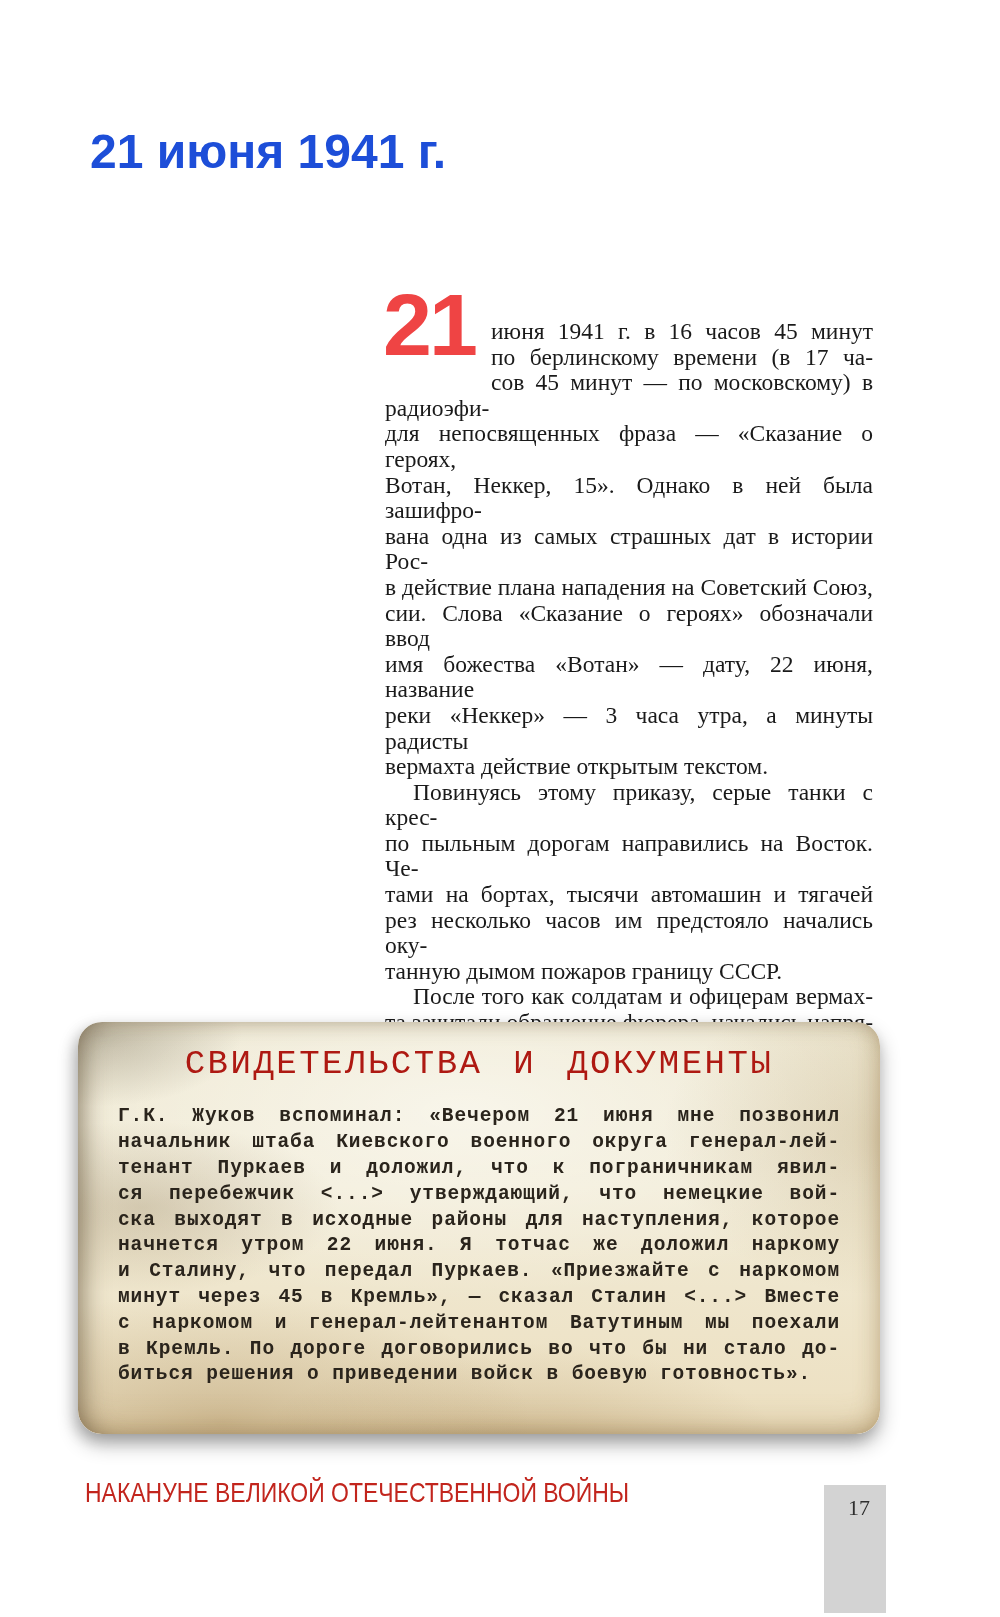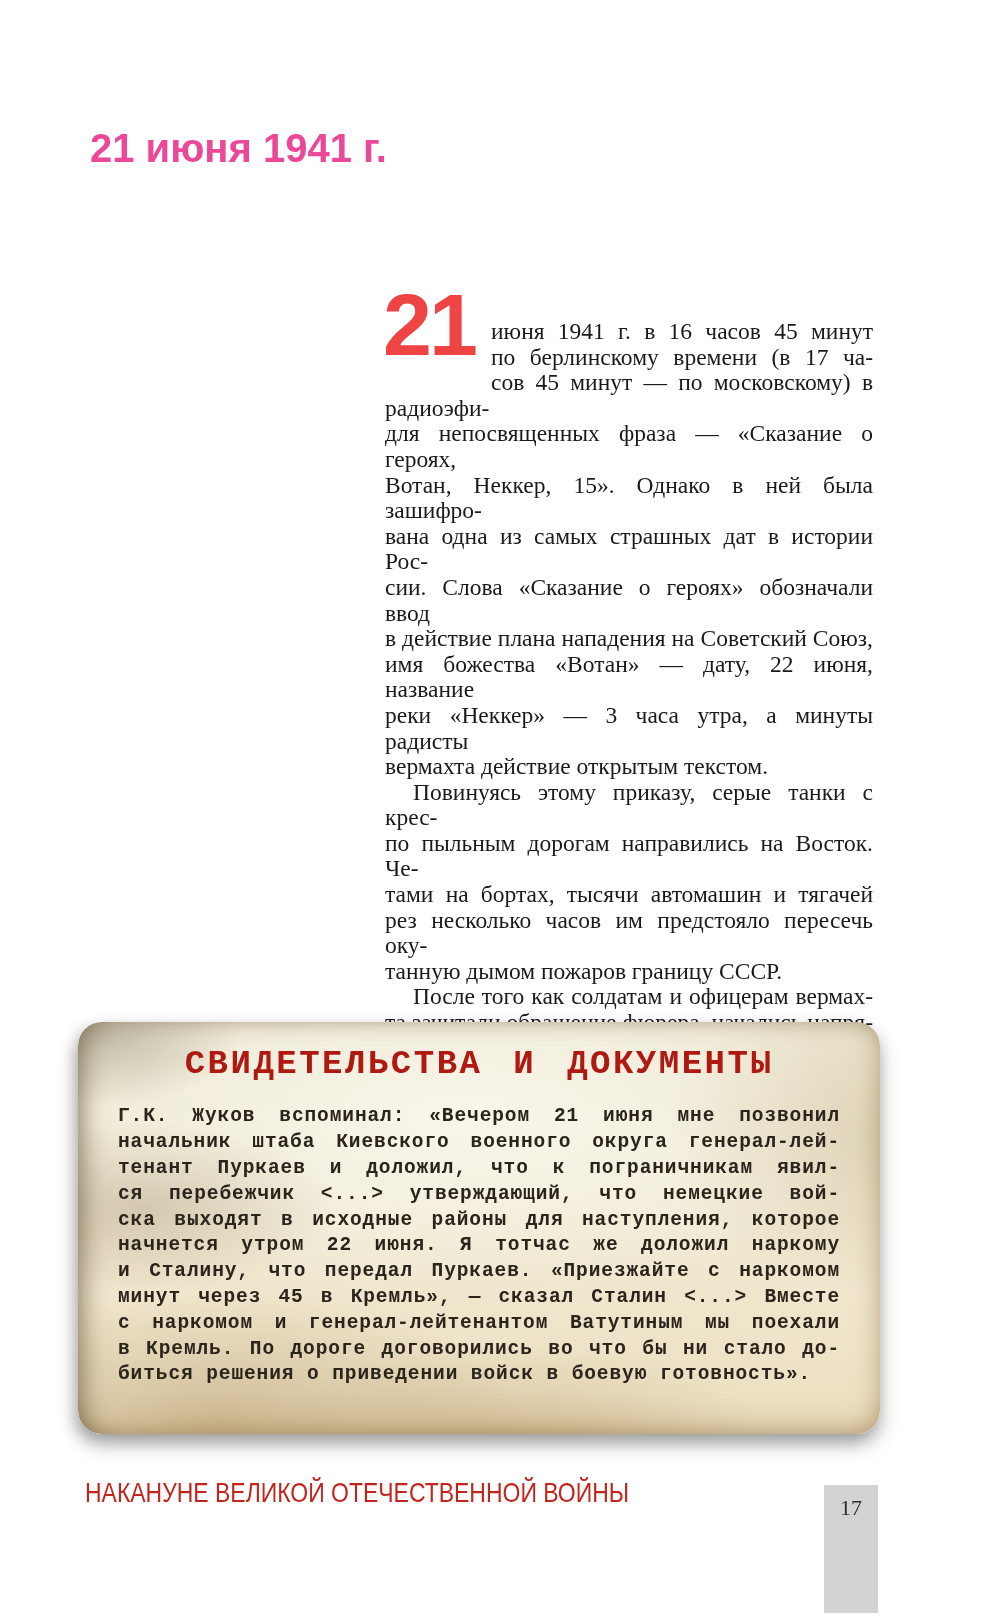--- a/index.html
+++ b/index.html
@@ -4,21 +4,21 @@
 <style>
   html,body{margin:0;padding:0;background:#ffffff;}
   .page{
     position:relative;width:1000px;height:1617px;background:#ffffff;
     overflow:hidden;font-family:"Liberation Serif",serif;color:#191919;
   }
   
   .title{
     position:absolute;left:90px;top:128px;margin:0;
     font-family:"Liberation Sans",sans-serif;font-weight:bold;
-    font-size:40px;line-height:1;letter-spacing:0;color:#ec4899;
+    font-size:48px;line-height:1;letter-spacing:0;color:#1d4ed8;
   }
   
   .article{
     position:absolute;left:385px;top:319px;width:488px;
     font-size:23.5px;line-height:25.6px;color:#1a1a1a;
   }
   .dropcap-box{
     float:left;width:106px;height:52px;position:relative;
   }
   .dropcap-box span{
@@ -45,41 +45,41 @@
       inset 16px 0 26px -12px rgba(75,60,40,.55),
       inset -14px 0 26px -14px rgba(150,120,70,.40),
       inset 0 -18px 34px -16px rgba(150,115,60,.45),
       inset 0 14px 26px -18px rgba(130,110,75,.35),
       0 10px 20px rgba(0,0,0,.30),
       -4px 6px 14px rgba(0,0,0,.15);
   }
   .evidence h2{
     margin:24px 0 0 0;text-align:center;
     font-family:"Liberation Mono","DejaVu Sans Mono",monospace;
-    font-weight:bold;font-size:34px;line-height:1.1;
+    font-weight:normal;font-size:34px;line-height:1.1;
     letter-spacing:2.5px;word-spacing:8px;color:#ae1912;
   }
   .quote{margin:21px 40px 0 40px;}
   .ql{
     font-family:"Liberation Mono","DejaVu Sans Mono",monospace;
     font-weight:bold;font-size:19.5px;line-height:25.8px;
     letter-spacing:0.9px;color:#2a241c;
     text-align:justify;text-align-last:justify;
   }
   .ql.l{text-align-last:left;}
   
   .footer{
     position:absolute;left:85px;top:1479px;margin:0;
     font-family:"Liberation Sans",sans-serif;font-size:28px;line-height:1;
     color:#c2251d;transform:scaleX(.82);transform-origin:left top;
     white-space:nowrap;
   }
   .pagenum-bar{
     position:absolute;left:824px;top:1485px;width:54px;height:128px;
-    background:#d3d3d3;text-align:center;
+    background:#d3d3d3;text-align:center;padding-left:8px;
   }
   .pagenum-bar span{
     display:inline-block;margin-top:10px;
     font-family:"Liberation Serif",serif;font-size:22px;color:#2e2e2e;
   }
 </style>
 </head>
 <body>
 
 <div class="page">
@@ -89,29 +89,29 @@
   <div class="article">
     <div class="dropcap-box">
       <span>21</span>
     </div>
     <div class="bl">июня 1941 г. в 16 часов 45 минут</div>
     <div class="bl">по берлинскому времени (в 17 ча-</div>
     <div class="bl">сов 45 минут — по московскому) в радиоэфи-</div>
     <div class="bl">для непосвященных фраза — «Сказание о героях,</div>
     <div class="bl">Вотан, Неккер, 15». Однако в ней была зашифро-</div>
     <div class="bl">вана одна из самых страшных дат в истории Рос-</div>
+    <div class="bl">в действие плана нападения на Советский Союз,</div>
     <div class="bl">сии. Слова «Сказание о героях» обозначали ввод</div>
-    <div class="bl">в действие плана нападения на Советский Союз,</div>
     <div class="bl">имя божества «Вотан» — дату, 22 июня, название</div>
     <div class="bl">реки «Неккер» — 3 часа утра, а минуты радисты</div>
     <div class="bl l">вермахта действие открытым текстом.</div>
     <div class="bl ind">Повинуясь этому приказу, серые танки с крес-</div>
     <div class="bl">по пыльным дорогам направились на Восток. Че-</div>
     <div class="bl">тами на бортах, тысячи автомашин и тягачей</div>
-    <div class="bl">рез несколько часов им предстояло пересечь оку-</div>
+    <div class="bl">рез несколько часов им предстояло начались оку-</div>
     <div class="bl l">танную дымом пожаров границу СССР.</div>
     <div class="bl ind">После того как солдатам и офицерам вермах-</div>
     <div class="bl">та зачитали обращение фюрера, начались напря-</div>
     <div class="bl">женные часы ожидания. В ясности установок</div>
     <div class="bl">немцы, безусловно, превосходили бойцов и ко-</div>
     <div class="bl">мандиров Красной армии, у которых не было чет-</div>
     <div class="bl">ко сформулированного образа врага. Виною тому</div>
     <div class="bl">во многом стал пакт Молотова — Риббентропа</div>
     <div class="bl l">1939 г.</div>
     <div class="bl ind">Однако далеко не все немецкие солдаты жа-</div>

